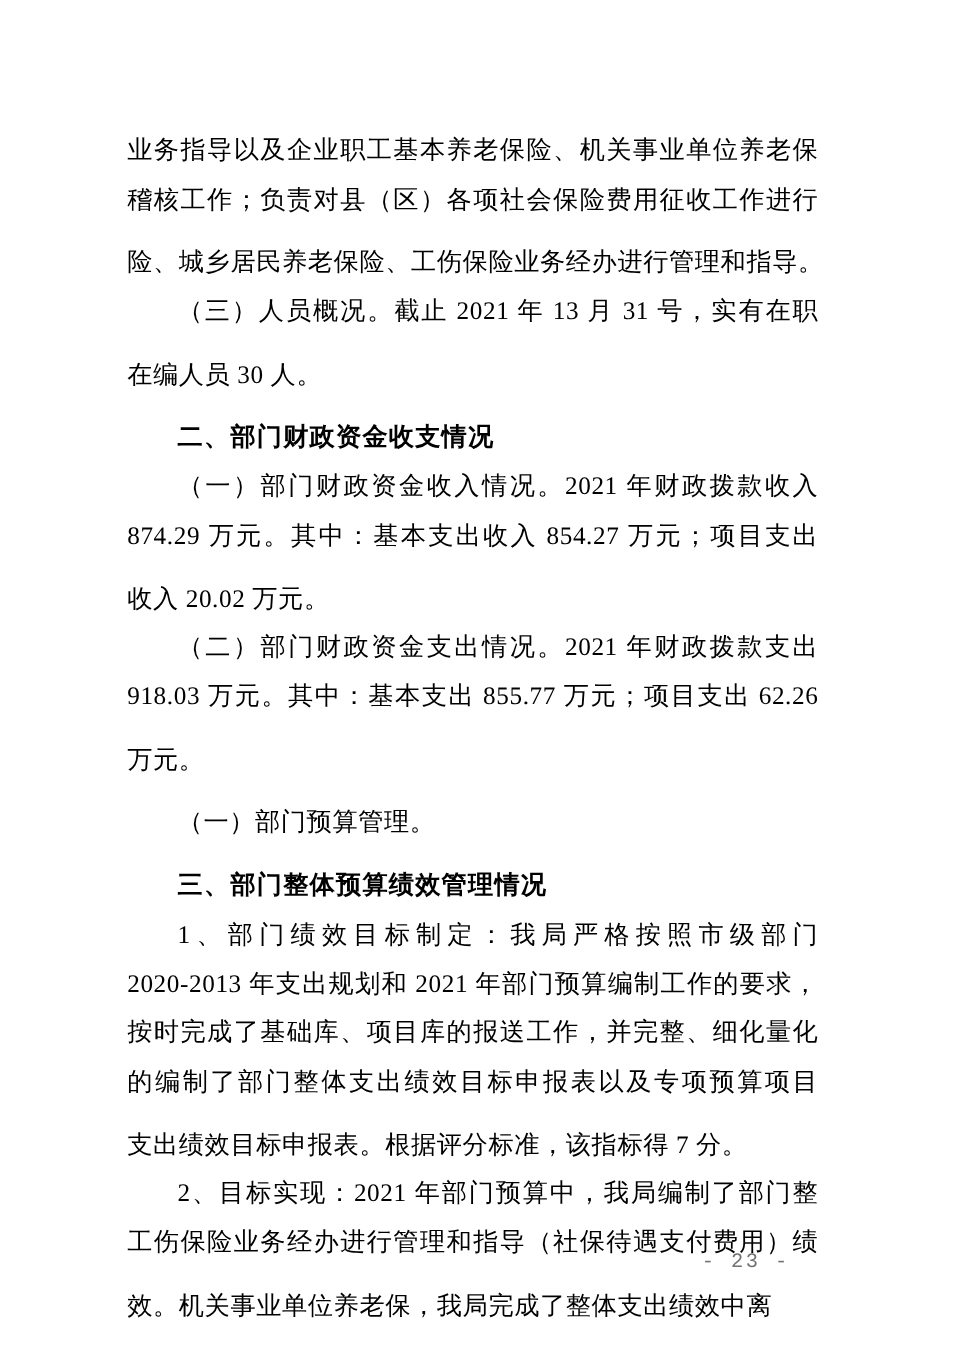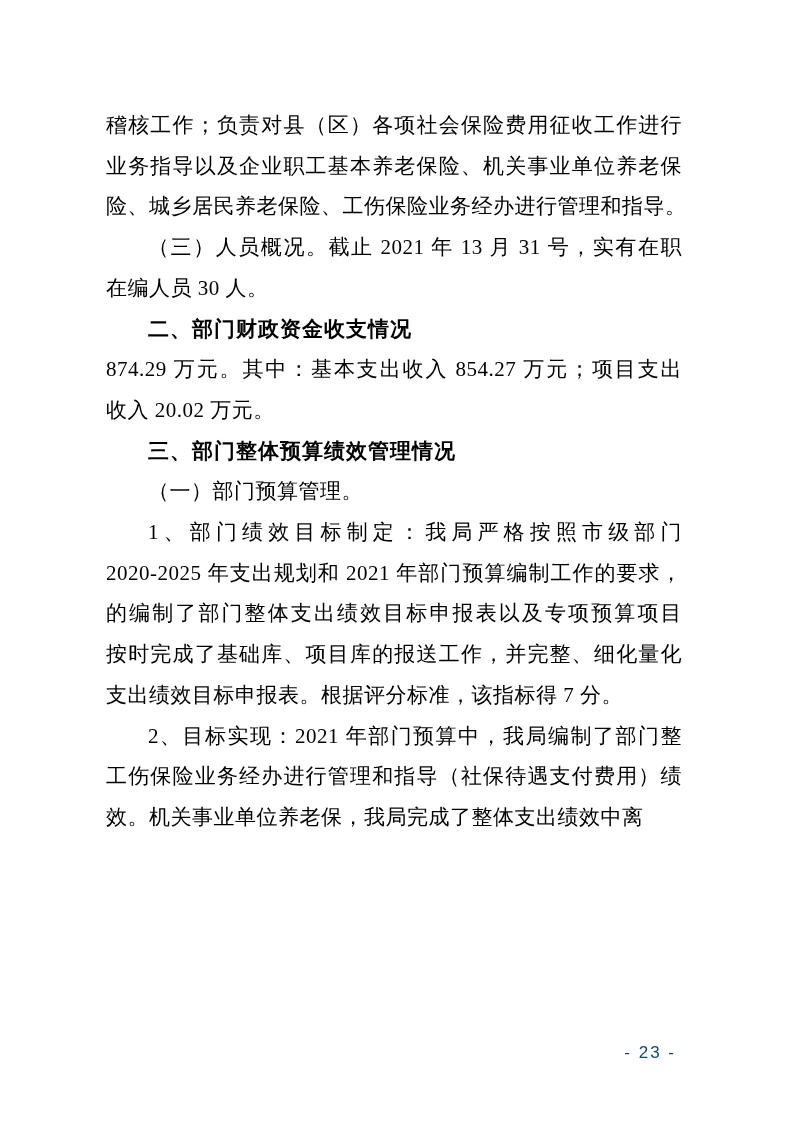--- a/index.html
+++ b/index.html
@@ -27,74 +27,81 @@
     font-size: 21px;
     line-height: 40.7px;
     text-align: justify;
     text-align-last: justify;
     white-space: nowrap;
     overflow: hidden;
     letter-spacing: 0.5px;
   }
   .line.lastline {
     text-align-last: left;
+    margin-top: 12px;
   }
   .block.paragraph .line.firstline.indented {
     text-indent: 2em;
   }
   .block.heading .line {
     font-family: "Liberation Sans", "DejaVu Sans", sans-serif;
     font-weight: 700;
     text-align: right;
     text-align-last: left;
     text-indent: 2em;
     letter-spacing: 1px;
   }
   .page-number {
     position: absolute;
     top: 1043px;
-    right: 118px;
+    right: 136px;
     font-size: 17px;
     letter-spacing: 2px;
-    font-family: Liberation Sans, sans-serif;
-    color: #0c4a6e;
+    font-family: Liberation Mono, monospace;
+    color: #737373;
   }
 </style>
 </head>
 <body>
 
 <div class="page">
   <main class="doc-body" id="doc-body">
       <div class="block paragraph">
+        <div class="line">业务指导以及企业职工基本养老保险、机关事业单位养老保</div>
         <div class="line firstline">稽核工作；负责对县（区）各项社会保险费用征收工作进行</div>
-        <div class="line">业务指导以及企业职工基本养老保险、机关事业单位养老保</div>
         <div class="line lastline">险、城乡居民养老保险、工伤保险业务经办进行管理和指导。</div>
       </div>
       <div class="block paragraph">
         <div class="line firstline indented">（三）人员概况。截止 2021 年 13 月 31 号，实有在职</div>
         <div class="line lastline">在编人员 30 人。</div>
       </div>
       <div class="block heading">
         <div class="line firstline lastline indented">二、部门财政资金收支情况</div>
       </div>
       <div class="block paragraph">
+        <div class="line firstline indented">（一）部门财政资金收入情况。2021 年财政拨款收入</div>
         <div class="line">874.29 万元。其中：基本支出收入 854.27 万元；项目支出</div>
         <div class="line lastline">收入 20.02 万元。</div>
+      </div>
+      <div class="block paragraph">
+        <div class="line firstline indented">（二）部门财政资金支出情况。2021 年财政拨款支出</div>
+        <div class="line">918.03 万元。其中：基本支出 855.77 万元；项目支出 62.26</div>
+        <div class="line lastline">万元。</div>
+      </div>
+      <div class="block paragraph">
+        <div class="line firstline lastline indented">（一）部门预算管理。</div>
       </div>
       <div class="block heading">
         <div class="line firstline lastline indented">三、部门整体预算绩效管理情况</div>
       </div>
       <div class="block paragraph">
-        <div class="line firstline lastline indented">（一）部门预算管理。</div>
-      </div>
-      <div class="block paragraph">
         <div class="line firstline indented">1、部门绩效目标制定：我局严格按照市级部门</div>
-        <div class="line">2020-2025 年支出规划和 2021 年部门预算编制工作的要求，</div>
+        <div class="line">2020-2013 年支出规划和 2021 年部门预算编制工作的要求，</div>
+        <div class="line">按时完成了基础库、项目库的报送工作，并完整、细化量化</div>
         <div class="line">的编制了部门整体支出绩效目标申报表以及专项预算项目</div>
-        <div class="line">按时完成了基础库、项目库的报送工作，并完整、细化量化</div>
         <div class="line lastline">支出绩效目标申报表。根据评分标准，该指标得 7 分。</div>
       </div>
       <div class="block paragraph">
         <div class="line firstline indented">2、目标实现：2021 年部门预算中，我局编制了部门整</div>
         <div class="line">工伤保险业务经办进行管理和指导（社保待遇支付费用）绩</div>
         <div class="line lastline">效。机关事业单位养老保，我局完成了整体支出绩效中离</div>
       </div>
     </main>
   <div class="page-number">- 23 -</div>
 </div>

